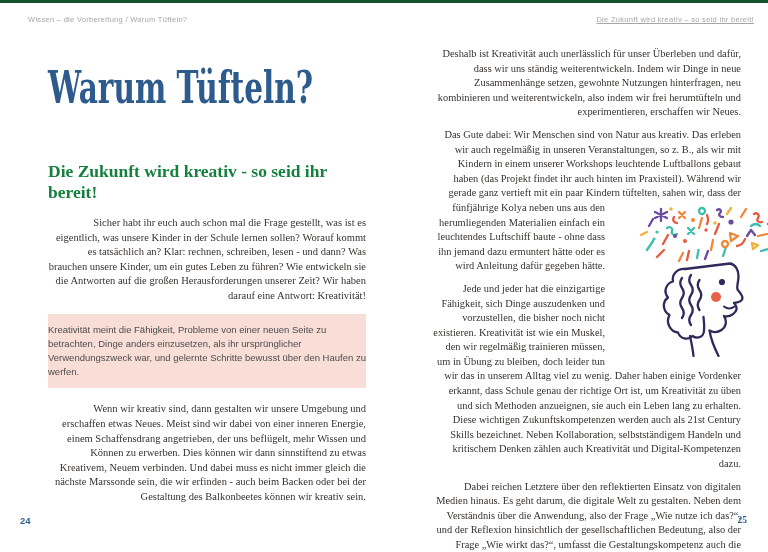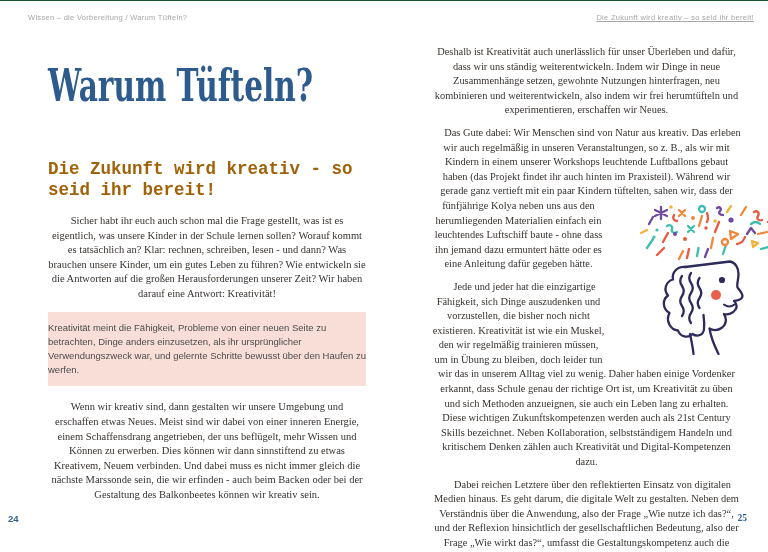--- a/index.html
+++ b/index.html
@@ -1,45 +1,45 @@
 <!DOCTYPE html>
 <html lang="de"><head>
 <meta charset="utf-8">
 <style>
   html,body{margin:0;padding:0;background:#fff;}
   .spread{
     position:relative;width:768px;height:552px;background:#ffffff;overflow:hidden;
     font-family:"Liberation Serif",serif;color:#37322e;
-    border-top:1px solid #14532d;box-sizing:border-box;
+    border-top:3px solid #14532d;box-sizing:border-box;
   }
   .rh{position:absolute;top:12px;font-family:"Liberation Sans",sans-serif;
       font-size:7.5px;color:#a6a6a6;letter-spacing:.3px;}
   .rh-left{left:28px;}
   .rh-right{right:14px;text-align:left;text-decoration:underline;}
 
   .page-left{position:absolute;left:48px;top:62px;width:318px;}
   .title{
     margin:0;font-family:"DejaVu Serif",serif;font-weight:bold;font-size:40px;
     line-height:1;color:#2d5b8d;transform:scale(.74,1.12);transform-origin:0 0;
     white-space:nowrap;
   }
-  .heading{margin:56px 0 13px;font-size:17.5px;line-height:21px;font-weight:bold;color:#a16207;font-family:Liberation Mono, monospace;}
-  .body-p{margin:0 0 9px;font-size:10.5px;line-height:14.6px;text-align:center;
+  .heading{margin:56px 0 13px;font-size:17.5px;line-height:21px;font-weight:bold;color:#15803d;}
+  .body-p{margin:0 0 9px;font-size:10.5px;line-height:14.6px;text-align:right;
           hyphens:auto;-webkit-hyphens:auto;}
   .indent{text-indent:12px;}
   .callout{
     margin:10px 0 14px;background:#f8ded7;padding:9px 0;
     font-family:"Liberation Sans",sans-serif;font-size:9.5px;line-height:14.2px;color:#4c4c4c;
   }
   .page-right{position:absolute;left:432px;top:44px;width:309px;}
   .page-right .body-p{font-size:10.4px;line-height:14.6px;margin:0 0 8px;}
   .illu{float:right;width:148px;height:152px;margin:4px -22px 4px 10px;}
   .pagenum{position:absolute;top:512px;font-family:"Liberation Sans",sans-serif;
            font-weight:bold;font-size:9.5px;color:#2e6294;}
-  .pn-left{left:8px;}
+  .pn-left{left:20px;}
   .pn-right{right:21px;font-family:Liberation Serif, serif;}
 </style>
 </head>
 <body>
 
 <div class="spread">
 
   <div class="rh rh-left">Wissen – die Vorbereitung / Warum Tüfteln?</div>
   <div class="rh rh-right">Die Zukunft wird kreativ – so seid ihr bereit!</div>
 
@@ -120,21 +120,21 @@
             <path d="M58,64 C50,63.5 44.5,69.5 46,76.5 C39,78.5 36,86.5 41,92.5 C35,97 35.5,106 42.5,110 C38.5,117.5 43,126.5 51,127.5 C53,133.5 61,136 65.5,131 C70.5,134.5 76.5,132 77,126 C77.5,121 77,116 76.5,112"></path>
             <path d="M55,73 q-3.5,5 0,10 q3.5,5 0,10 q-3.5,5 0,10 q3.5,5 0,10"></path>
             <path d="M64,70 q-3.5,5 0,10 q3.5,5 0,10 q-3.5,5 0,10 q3.5,5 0,10 q-3.5,5 0,10"></path>
             <path d="M72.5,75 q-3.5,5 0,10 q3.5,5 0,10 q-3.5,5 0,10"></path>
             <path d="M97,101.5 Q102,105.5 107.5,101.5" stroke-width="2"></path>
           </g>
           <circle cx="95" cy="77" r="3.1" fill="#2e2a5c"></circle>
           <circle cx="89" cy="92" r="5" fill="#e8604a"></circle>
         </svg>
       </span>
-      <span>Kolya neben uns aus den herumliegenden Materialien einfach ein leuchtendes Luftschiff baute - ohne dass ihn jemand dazu ermuntert hätte oder es eine Anleitung dafür gegeben hätte.</span>
+      <span>Kolya neben uns aus den herumliegenden Materialien einfach ein leuchtendes Luftschiff baute - ohne dass ihn jemand dazu ermuntert hätte oder es wird Anleitung dafür gegeben hätte.</span>
     </p>
     <p class="body-p indent">Jede und jeder hat die einzigartige Fähigkeit, sich Dinge auszudenken und vorzustellen, die bisher noch nicht existieren. Kreativität ist wie ein Muskel, den wir regelmäßig trainieren müssen, um in Übung zu bleiben, doch leider tun wir das in unserem Alltag viel zu wenig. Daher haben einige Vordenker erkannt, dass Schule genau der richtige Ort ist, um Kreativität zu üben und sich Methoden anzueignen, sie auch ein Leben lang zu erhalten. Diese wichtigen Zukunftskompetenzen werden auch als 21st Century Skills bezeichnet. Neben Kollaboration, selbstständigem Handeln und kritischem Denken zählen auch Kreativität und Digital-Kompetenzen dazu.</p>
     <p class="body-p indent">Dabei reichen Letztere über den reflektierten Einsatz von digitalen Medien hinaus. Es geht darum, die digitale Welt zu gestalten. Neben dem Verständnis über die Anwendung, also der Frage „Wie nutze ich das?“, und der Reflexion hinsichtlich der gesellschaftlichen Bedeutung, also der Frage „Wie wirkt das?“, umfasst die Gestaltungskompetenz auch die technische Perspektive, also die Frage „Wie funktioniert das?“. Entsprechend</p>
   </div>
 
   <div class="pagenum pn-left">24</div>
   <div class="pagenum pn-right">25</div>
 
 </div>
 

